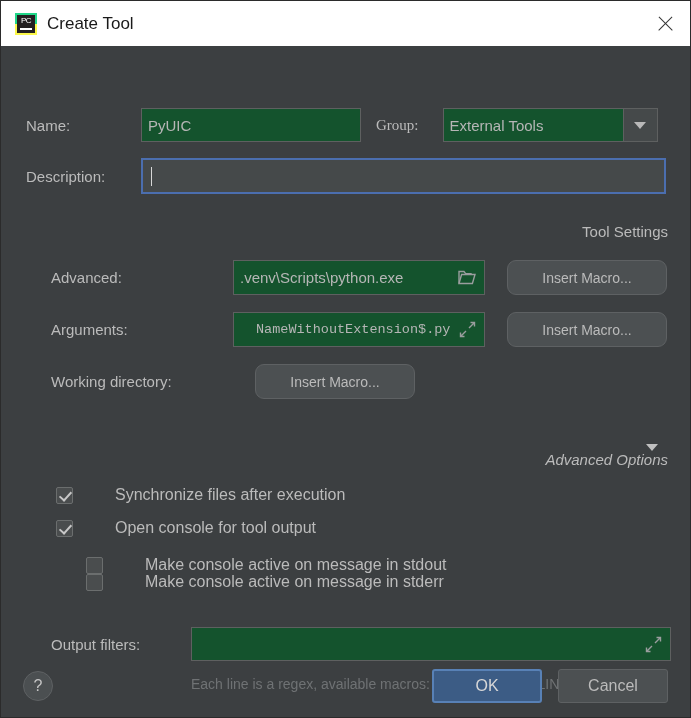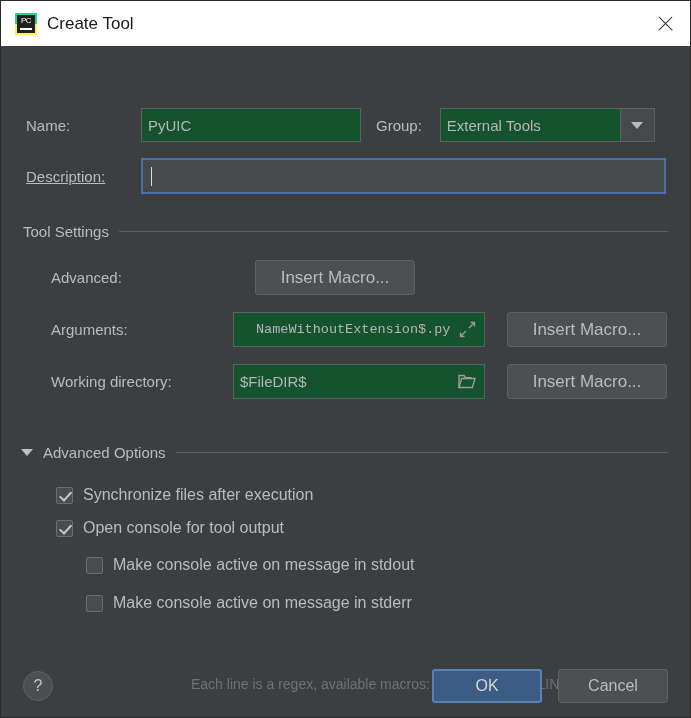--- a/index.html
+++ b/index.html
@@ -128,101 +128,102 @@
   }
 
   
   .row { position: absolute; display: flex; align-items: center; }
 
   
   #row-name  { left: 25px;  top: 62px; }
   #name-label { width: 115px; }
   #name-field { width: 220px; height: 34px; }
   #row-group { left: 375px; top: 62px; }
-  #group-label { margin-right: 18px; }
+  #group-label { margin-right: 24px; font-family: Liberation Serif, serif; }
   #group-field {
     width: 215px; height: 34px; padding-right: 0;
   }
   .combo-arrow {
     width: 33px; height: 32px;
     border-left: 1px solid #5e6060;
     display: flex; align-items: center; justify-content: center;
     flex: none;
     background: #45494a;
   }
   .combo-arrow i {
     display: block;
     width: 0; height: 0;
     border-left: 6px solid transparent;
     border-right: 6px solid transparent;
     border-top: 7px solid #b9b9b9;
   }
 
   
   #row-desc { left: 25px; top: 112px; }
-  #desc-label { width: 115px; text-decoration: underline; }
+  #desc-label { width: 115px; }
   #desc-field { width: 525px; height: 36px; }
 
   
   .group-header {
     position: absolute;
     left: 22px;
     right: 22px;
     display: flex;
-    align-items: center;
+    align-items: flex-end;
+    flex-direction: column;
   }
   .group-header .gh-text { color: #bbbbbb; font-size: 15px; white-space: nowrap; }
   .group-header .gh-line {
     flex: 1;
     height: 1px;
     background: #5a5d5d;
     margin-left: 10px;
   }
   #tool-settings-header { top: 177px; }
-  #advanced-header { top: 398px; left: 20px; }
+  #advanced-header { top: 398px; left: 20px; font-style: italic; }
   #advanced-header .tri {
     width: 0; height: 0;
     border-left: 6px solid transparent;
     border-right: 6px solid transparent;
     border-top: 7px solid #c0c0c0;
     margin-right: 10px;
     flex: none;
   }
 
   
   #row-program { left: 50px; top: 214px; }
   #row-args    { left: 50px; top: 266px; }
   #row-wd      { left: 50px; top: 318px; }
   .ts-label { width: 182px; }
   .ts-field { width: 252px; height: 35px; }
   .macro-btn {
     width: 160px; height: 35px;
     margin-left: 22px;
     background: #4c5052;
     border: 1px solid #5e6163;
-    border-radius: 3px;
+    border-radius: 9px;
     color: #bbbbbb;
-    font-size: 17px;
+    font-size: 14px;
     display: flex;
     align-items: center;
     justify-content: center;
     cursor: pointer;
     box-sizing: border-box;
   }
 
   .icon-btn {
     flex: none;
     width: 22px; height: 22px;
     display: flex; align-items: center; justify-content: center;
     cursor: pointer;
     margin-left: 4px;
   }
 
   
-  .cb-row { position: absolute; display: flex; align-items: center; }
+  .cb-row { position: absolute; display: flex; align-items: center; gap: 32px; }
   .cbox {
     width: 17px; height: 17px;
     background: #4a4d4e;
     border: 1px solid #6b6e6e;
     box-sizing: border-box;
     border-radius: 2px;
     flex: none;
     margin-right: 10px;
     position: relative;
     cursor: pointer;
@@ -233,21 +234,21 @@
     left: 5px; top: 1px;
     width: 5px; height: 10px;
     border: solid #c8c8c8;
     border-width: 0 2px 2px 0;
     transform: rotate(42deg);
   }
   .cb-label { color: #bbbbbb; font-size: 16px; white-space: nowrap; }
   #cb-sync    { left: 55px;  top: 440px; }
   #cb-console { left: 55px;  top: 473px; }
   #cb-stdout  { left: 85px;  top: 510px; }
-  #cb-stderr  { left: 85px;  top: 548px; }
+  #cb-stderr  { left: 85px;  top: 527px; }
 
   
   #row-filters { left: 50px; top: 581px; }
   #filters-label { width: 140px; }
   #filters-field { width: 480px; height: 34px; }
   #filters-hint {
     position: absolute;
     left: 190px;
     top: 630px;
     color: #6f7274;
@@ -346,48 +347,48 @@
       </div>
     </div>
 
     <div class="group-header" id="tool-settings-header">
       <span class="gh-text">Tool Settings</span>
       <span class="gh-line"></span>
     </div>
 
     <div class="row" id="row-program">
       <div class="lbl ts-label">Advanced:</div>
+      <div class="field ts-field">
+        <span class="val">.venv\Scripts\python.exe</span>
+        <span class="icon-btn">
+          <svg width="18" height="15" viewBox="0 0 18 15">
+            <path d="M1 13.5 L3.6 4.5 L17 4.5 L14.4 13.5 Z" fill="none" stroke="#9a9d9e" stroke-width="1.4"></path>
+            <path d="M1 13.5 L1 1.5 L6 1.5 L7.6 3.6 L13 3.6 L13 4.5" fill="none" stroke="#9a9d9e" stroke-width="1.4"></path>
+          </svg>
+        </span>
+      </div>
       <div class="macro-btn">Insert Macro...</div>
     </div>
 
     <div class="row" id="row-args">
       <div class="lbl ts-label">Arguments:</div>
       <div class="field ts-field mono">
         <span class="val">NameWithoutExtension$.py</span>
         <span class="icon-btn">
           <svg width="17" height="17" viewBox="0 0 17 17">
             <path d="M10 7 L15.5 1.5 M11.5 1.5 L15.5 1.5 L15.5 5.5" fill="none" stroke="#9a9d9e" stroke-width="1.4"></path>
             <path d="M7 10 L1.5 15.5 M5.5 15.5 L1.5 15.5 L1.5 11.5" fill="none" stroke="#9a9d9e" stroke-width="1.4"></path>
           </svg>
         </span>
       </div>
       <div class="macro-btn">Insert Macro...</div>
     </div>
 
     <div class="row" id="row-wd">
       <div class="lbl ts-label">Working directory:</div>
-      <div class="field ts-field">
-        <span class="val">$FileDIR$</span>
-        <span class="icon-btn">
-          <svg width="18" height="15" viewBox="0 0 18 15">
-            <path d="M1 13.5 L3.6 4.5 L17 4.5 L14.4 13.5 Z" fill="none" stroke="#9a9d9e" stroke-width="1.4"></path>
-            <path d="M1 13.5 L1 1.5 L6 1.5 L7.6 3.6 L13 3.6 L13 4.5" fill="none" stroke="#9a9d9e" stroke-width="1.4"></path>
-          </svg>
-        </span>
-      </div>
       <div class="macro-btn">Insert Macro...</div>
     </div>
 
     <div class="group-header" id="advanced-header">
       <span class="tri"></span>
       <span class="gh-text">Advanced Options</span>
       <span class="gh-line"></span>
     </div>
 
     <div class="cb-row" id="cb-sync">
@@ -400,20 +401,32 @@
     </div>
     <div class="cb-row" id="cb-stdout">
       <span class="cbox"></span>
       <span class="cb-label">Make console active on message in stdout</span>
     </div>
     <div class="cb-row" id="cb-stderr">
       <span class="cbox"></span>
       <span class="cb-label">Make console active on message in stderr</span>
     </div>
 
+    <div class="row" id="row-filters">
+      <div class="lbl" id="filters-label">Output filters:</div>
+      <div class="field" id="filters-field">
+        <span class="val"></span>
+        <span class="icon-btn">
+          <svg width="17" height="17" viewBox="0 0 17 17">
+            <path d="M10 7 L15.5 1.5 M11.5 1.5 L15.5 1.5 L15.5 5.5" fill="none" stroke="#9a9d9e" stroke-width="1.4"></path>
+            <path d="M7 10 L1.5 15.5 M5.5 15.5 L1.5 15.5 L1.5 11.5" fill="none" stroke="#9a9d9e" stroke-width="1.4"></path>
+          </svg>
+        </span>
+      </div>
+    </div>
     <div id="filters-hint">Each line is a regex, available macros: $FILE_PATH$, $LINE$..</div>
 
     <div class="footer">
       <div class="help-btn">?</div>
       <div class="spacer"></div>
       <div class="btn primary">OK</div>
       <div class="btn secondary">Cancel</div>
     </div>
 
   </div>

